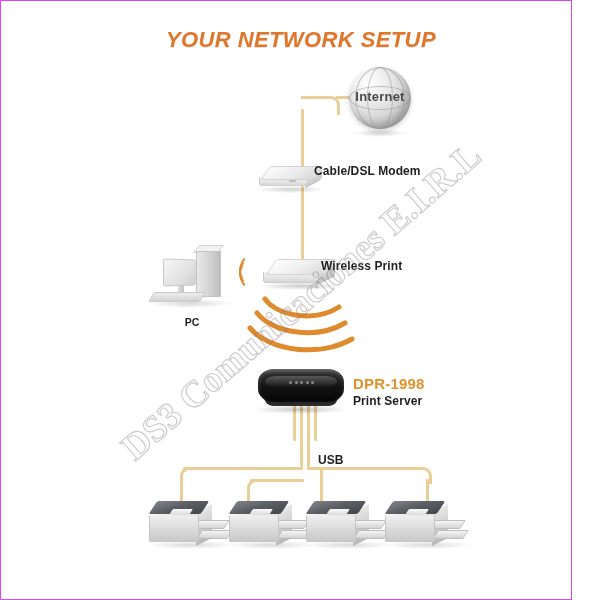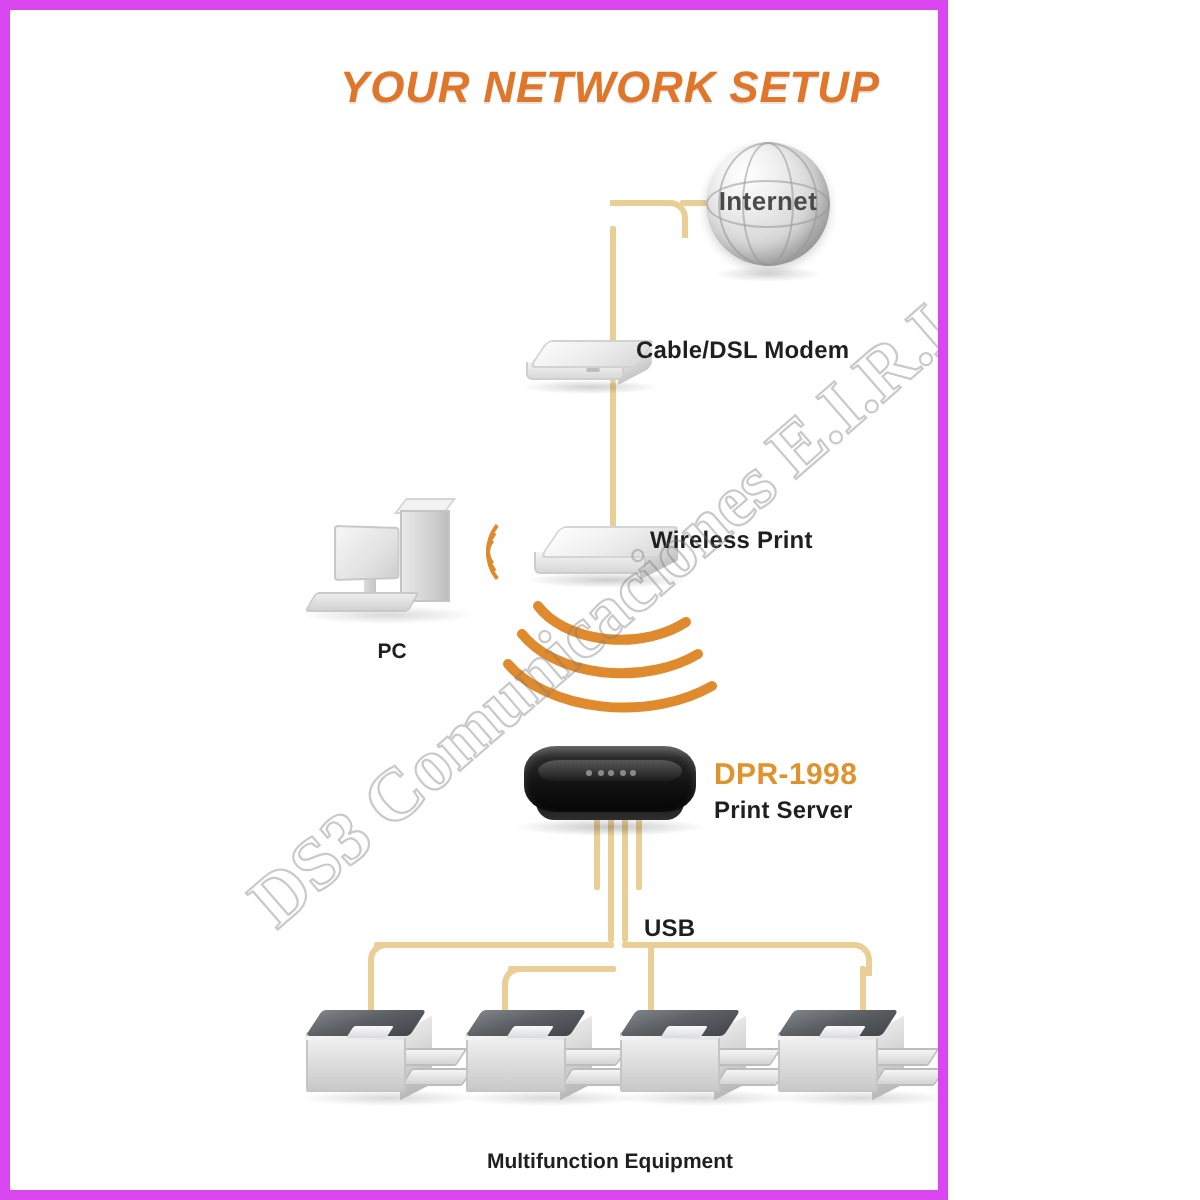--- a/index.html
+++ b/index.html
@@ -2,26 +2,26 @@
 <html><head>
 <meta charset="utf-8">
 <style>
   html, body {
     margin: 0;
     padding: 0;
     background: #ffffff;
   }
   #page {
     position: relative;
-    width: 474px;
+    width: 572px;
     height: 600px;
     background: #ffffff;
     overflow: hidden;
     font-family: "Liberation Sans", sans-serif;
-    border: 5px solid #d946ef;
+    border: 1px solid #d946ef;
     box-sizing: border-box;
   }
 
   
   #title {
     position: absolute;
     left: 0;
     top: 26px;
     width: 600px;
     text-align: center;
@@ -466,19 +466,18 @@
     <div class="shadow"></div>
     <div class="side"></div>
     <div class="tray tray2"></div>
     <div class="tray tray1"></div>
     <div class="body"></div>
     <div class="body-top"></div>
     <div class="lid"></div>
     <div class="glass"></div>
   </div>
 
-  <div id="bottom-label">Multifunction Equipment</div>
 
   <div id="watermark">
     <div class="wm-text">DS3 Comunicaciones E.I.R.L</div>
   </div>
 
 </div>
 
 </body></html>

